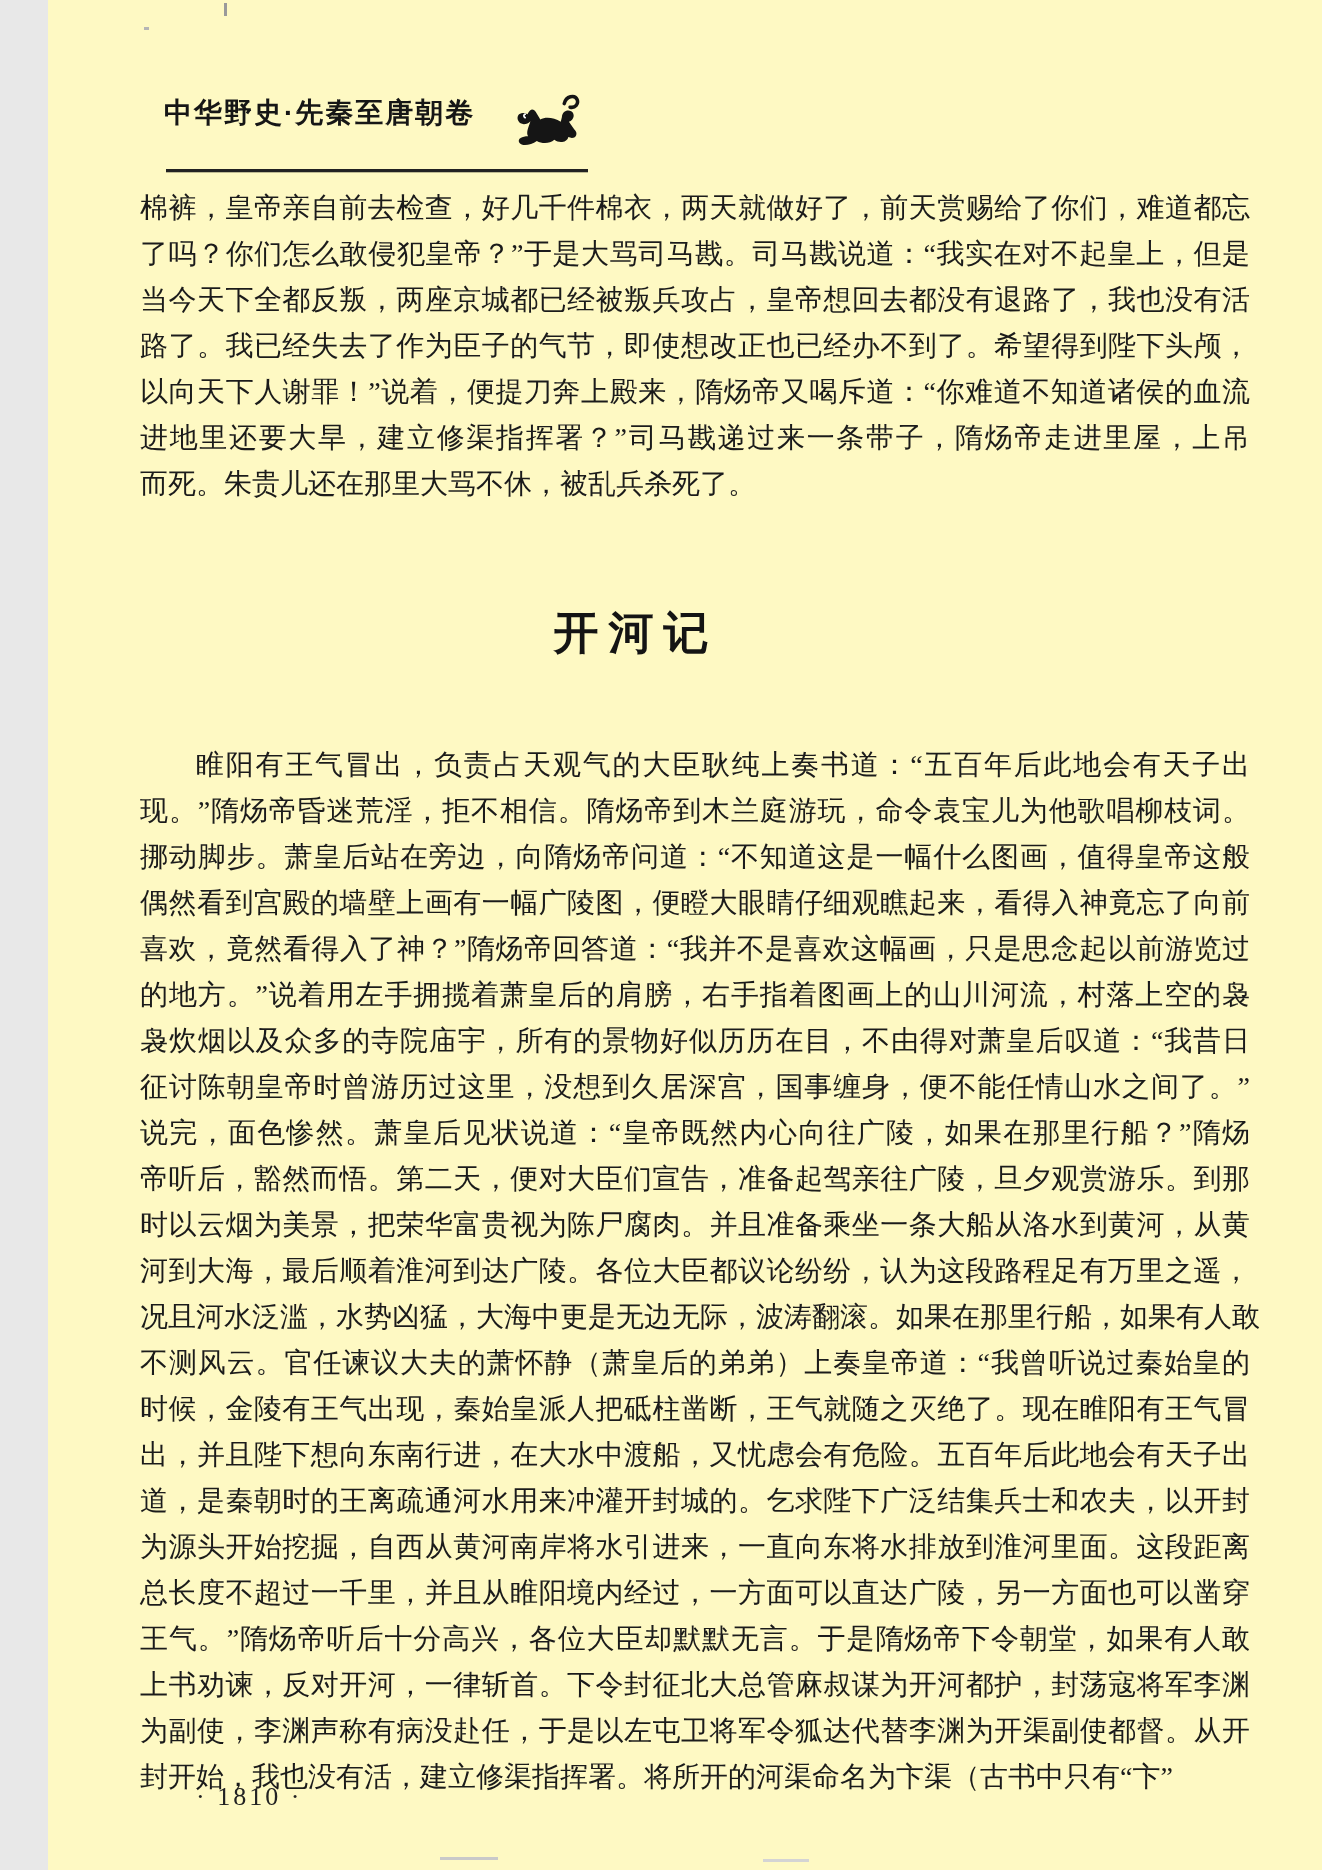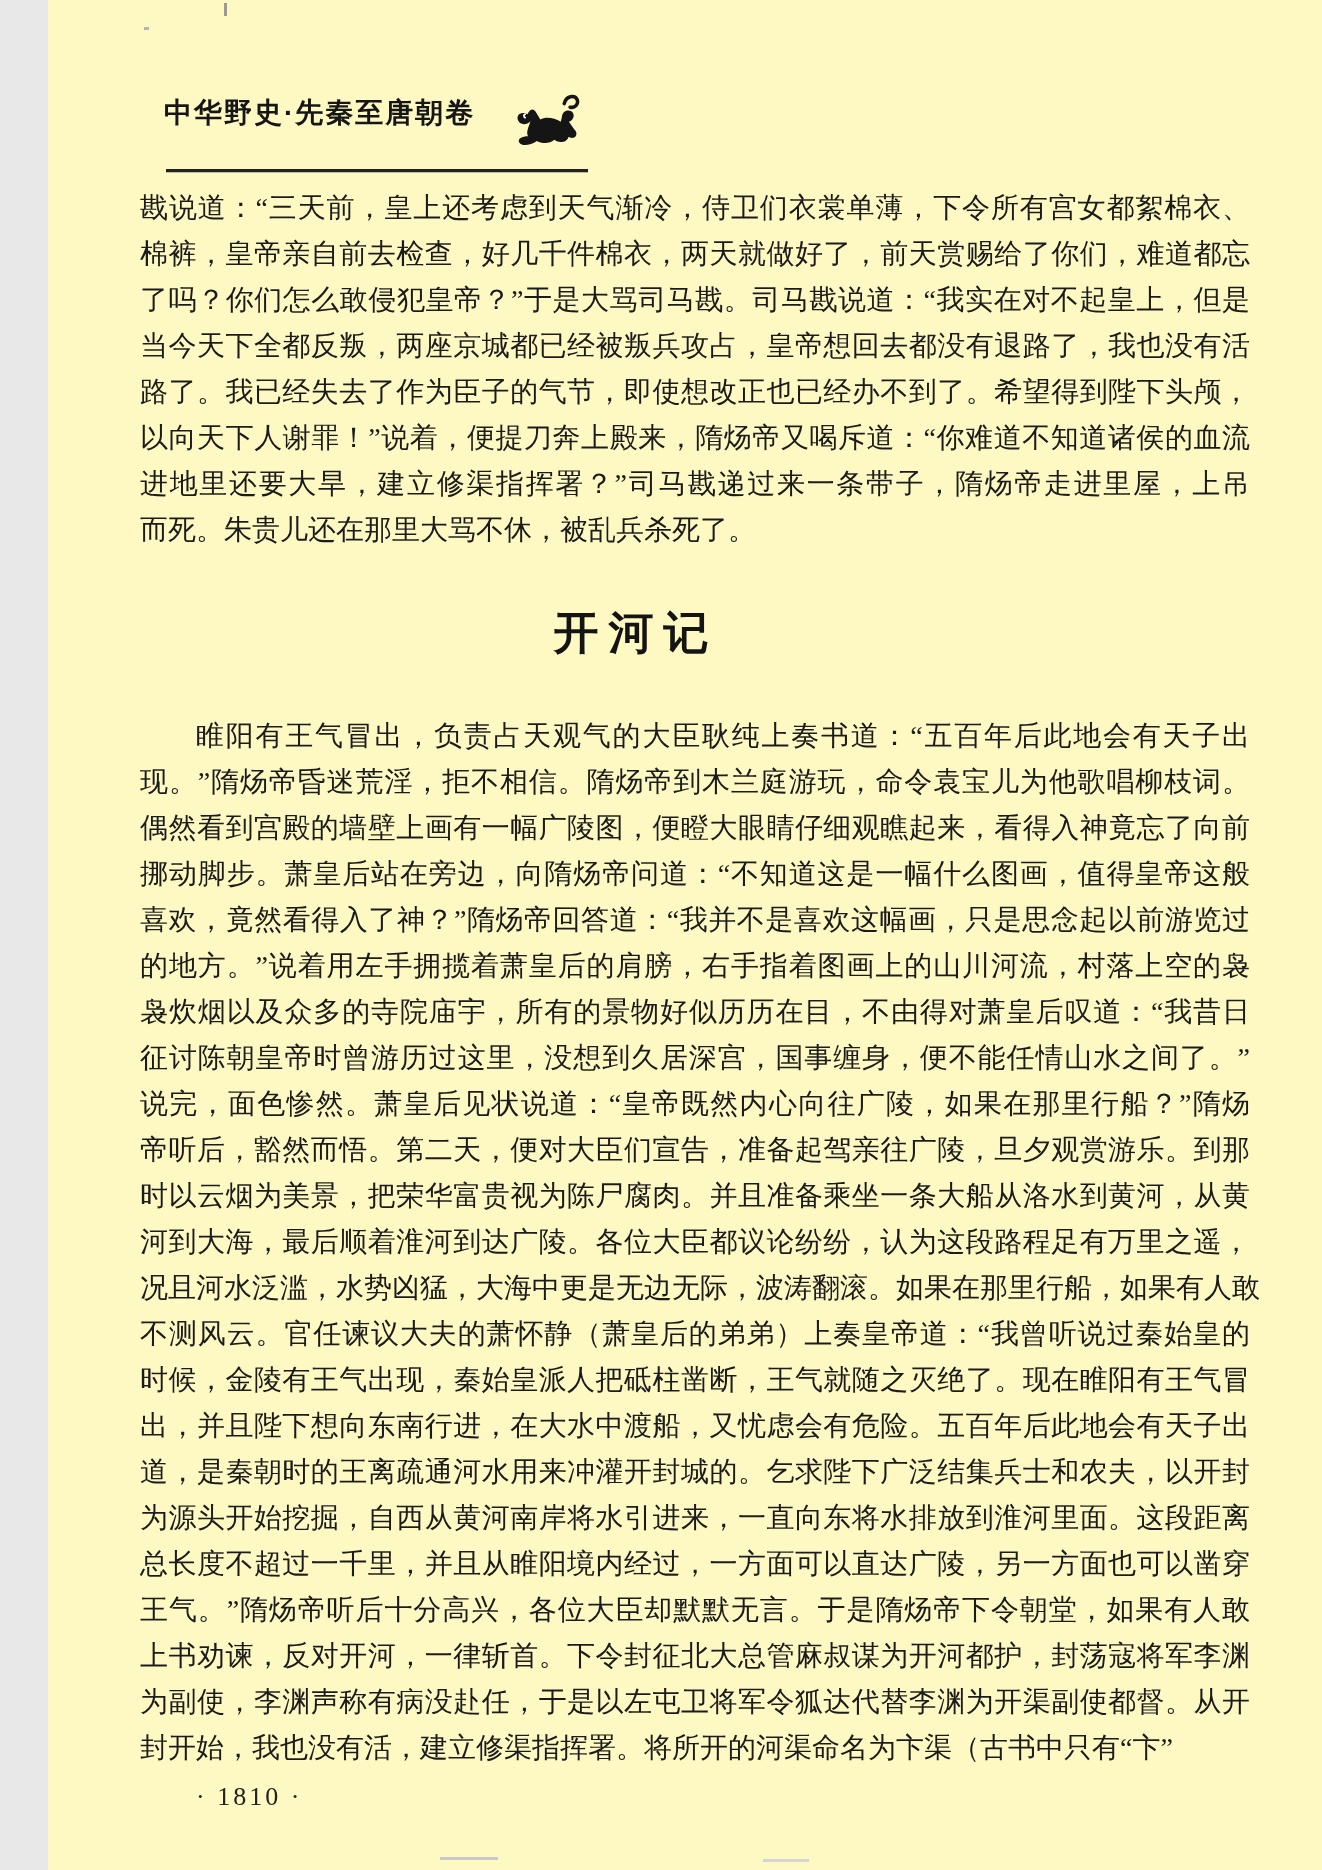--- a/index.html
+++ b/index.html
@@ -25,21 +25,21 @@
     width:70px; height:64px;
   }
   .header-rule {
     position:absolute; left:118px; top:169px;
     width:422px; height:3px; background:#222;
     box-shadow:0 1px 0 rgba(0,0,0,.25);
   }
   
   .textblock { position:absolute; left:92px; width:1110px; }
   .block-continuation { top:185px; }
-  .block-section     { top:713px; }
+  .block-section     { top:742px; }
   .line {
     height:46px; line-height:46px; font-size:28px;
     white-space:nowrap;
     text-align:justify; text-align-last:justify;
     color:#1b1b1b;
   }
   .line.line-end { text-align-last:left; }
   .line.indent-first { text-indent:56px; }
   
   .section-title {
@@ -73,37 +73,36 @@
     <svg viewBox="0 0 120 100" width="70" height="64" aria-hidden="true">
       <path d="M30 40 C18 34 10 42 14 51 C18 60 30 58 35 52 C32 62 27 71 31 78 C21 78 12 82 16 89 C21 96 36 93 46 86 C55 91 68 91 76 84 C85 91 98 88 100 79 L106 81 C114 81 117 72 110 66 L101 53 C110 50 112 39 105 35 C98 31 89 36 89 45 L87 53 C76 46 61 44 52 49 L44 36 C39 29 34 32 30 40 Z" fill="#151515"></path>
       <path d="M93 22 C96 9 111 6 115 15 C118 22 112 30 103 28" fill="none" stroke="#151515" stroke-width="6" stroke-linecap="round"></path>
       <path d="M26 46 C23 44 23 41 26 40" fill="none" stroke="#fefefe" stroke-width="3" stroke-linecap="round"></path>
     </svg>
   </span>
 
   <div class="header-rule"></div>
 
   <div class="textblock block-continuation">
-    <div class="line">戡说道：“三天前，皇上还考虑到天气渐冷，侍卫们衣裳单薄，下令所有宫女都絮棉衣、</div>
     <div class="line">棉裤，皇帝亲自前去检查，好几千件棉衣，两天就做好了，前天赏赐给了你们，难道都忘</div>
     <div class="line">了吗？你们怎么敢侵犯皇帝？”于是大骂司马戡。司马戡说道：“我实在对不起皇上，但是</div>
     <div class="line">当今天下全都反叛，两座京城都已经被叛兵攻占，皇帝想回去都没有退路了，我也没有活</div>
     <div class="line">路了。我已经失去了作为臣子的气节，即使想改正也已经办不到了。希望得到陛下头颅，</div>
     <div class="line">以向天下人谢罪！”说着，便提刀奔上殿来，隋炀帝又喝斥道：“你难道不知道诸侯的血流</div>
     <div class="line">进地里还要大旱，建立修渠指挥署？”司马戡递过来一条带子，隋炀帝走进里屋，上吊</div>
     <div class="line line-end">而死。朱贵儿还在那里大骂不休，被乱兵杀死了。</div>
   </div>
 
   <h1 class="section-title">开河记</h1>
 
   <div class="textblock block-section">
     <div class="line indent-first">睢阳有王气冒出，负责占天观气的大臣耿纯上奏书道：“五百年后此地会有天子出</div>
     <div class="line">现。”隋炀帝昏迷荒淫，拒不相信。隋炀帝到木兰庭游玩，命令袁宝儿为他歌唱柳枝词。</div>
+    <div class="line">挪动脚步。萧皇后站在旁边，向隋炀帝问道：“不知道这是一幅什么图画，值得皇帝这般</div>
     <div class="line">偶然看到宫殿的墙壁上画有一幅广陵图，便瞪大眼睛仔细观瞧起来，看得入神竟忘了向前</div>
-    <div class="line">挪动脚步。萧皇后站在旁边，向隋炀帝问道：“不知道这是一幅什么图画，值得皇帝这般</div>
     <div class="line">喜欢，竟然看得入了神？”隋炀帝回答道：“我并不是喜欢这幅画，只是思念起以前游览过</div>
     <div class="line">的地方。”说着用左手拥揽着萧皇后的肩膀，右手指着图画上的山川河流，村落上空的袅</div>
     <div class="line">袅炊烟以及众多的寺院庙宇，所有的景物好似历历在目，不由得对萧皇后叹道：“我昔日</div>
     <div class="line">征讨陈朝皇帝时曾游历过这里，没想到久居深宫，国事缠身，便不能任情山水之间了。”</div>
     <div class="line">说完，面色惨然。萧皇后见状说道：“皇帝既然内心向往广陵，如果在那里行船？”隋炀</div>
     <div class="line">帝听后，豁然而悟。第二天，便对大臣们宣告，准备起驾亲往广陵，旦夕观赏游乐。到那</div>
     <div class="line">时以云烟为美景，把荣华富贵视为陈尸腐肉。并且准备乘坐一条大船从洛水到黄河，从黄</div>
     <div class="line">河到大海，最后顺着淮河到达广陵。各位大臣都议论纷纷，认为这段路程足有万里之遥，</div>
     <div class="line">况且河水泛滥，水势凶猛，大海中更是无边无际，波涛翻滚。如果在那里行船，如果有人敢</div>
     <div class="line">不测风云。官任谏议大夫的萧怀静（萧皇后的弟弟）上奏皇帝道：“我曾听说过秦始皇的</div>

